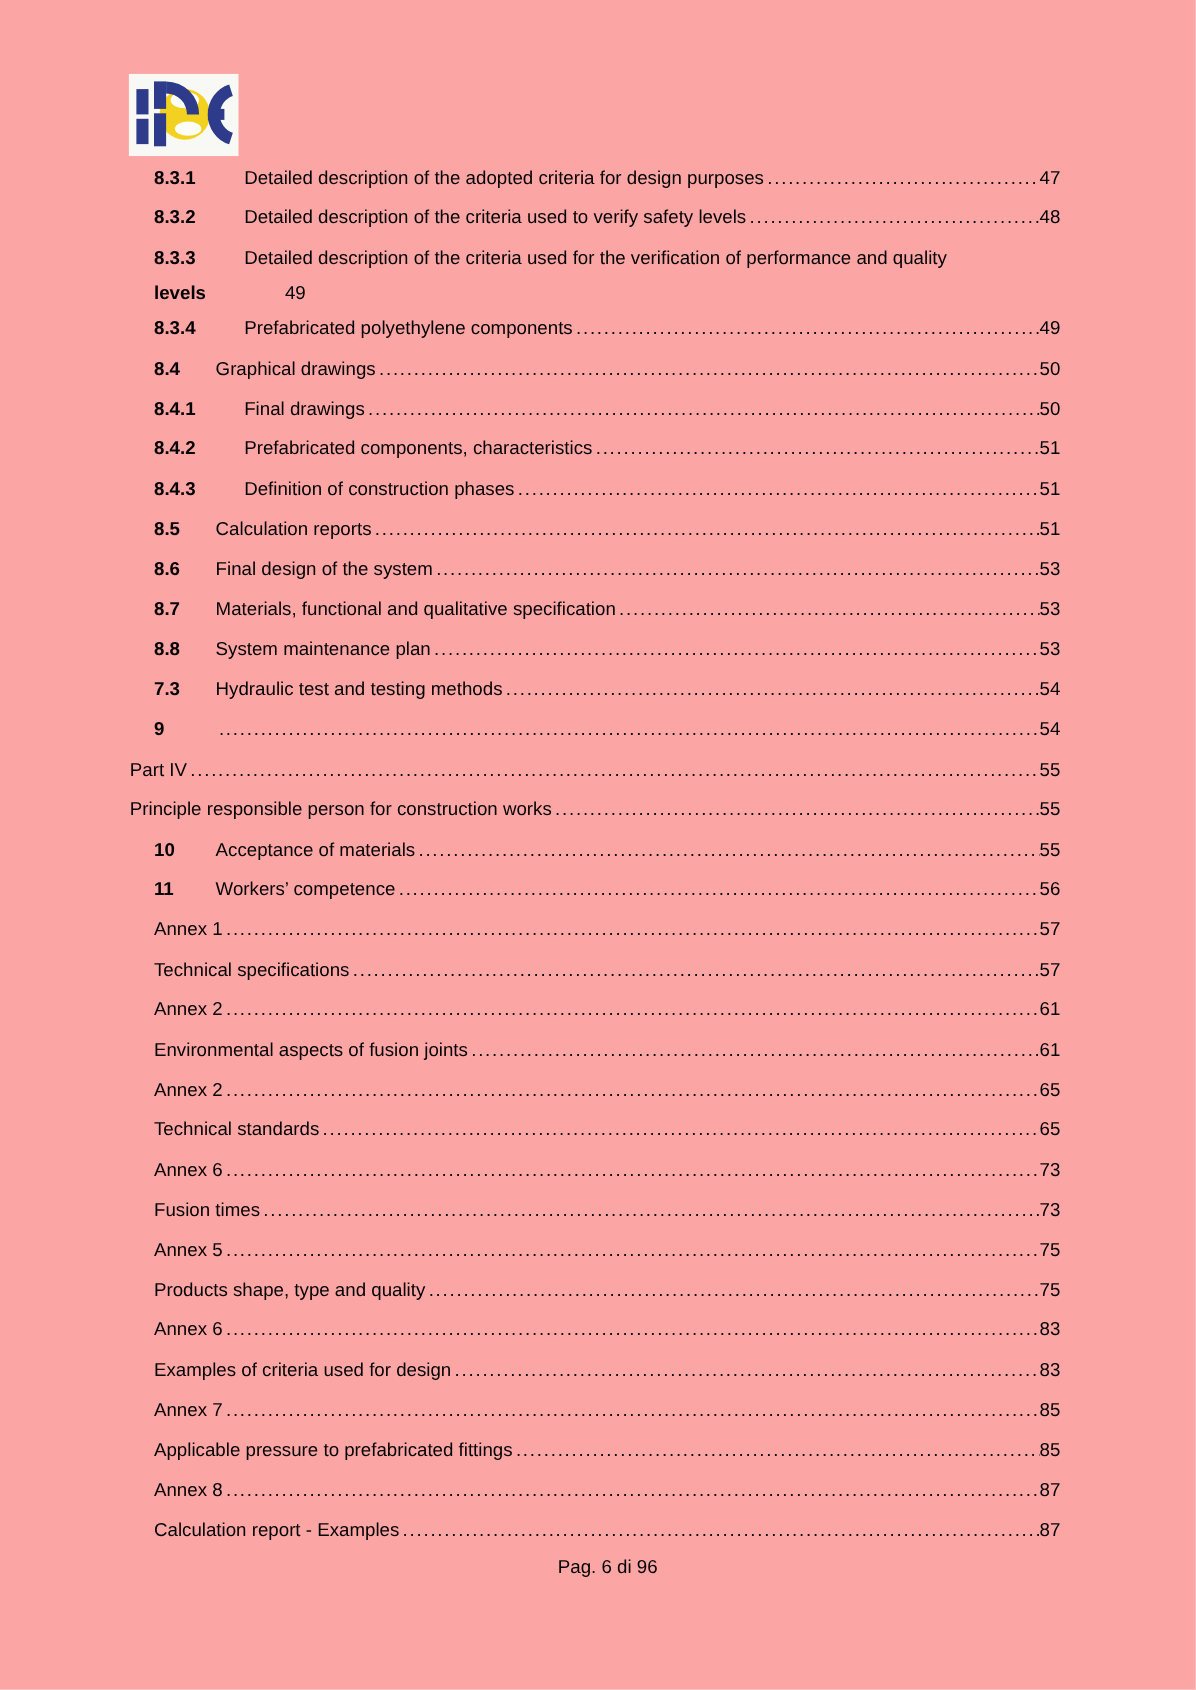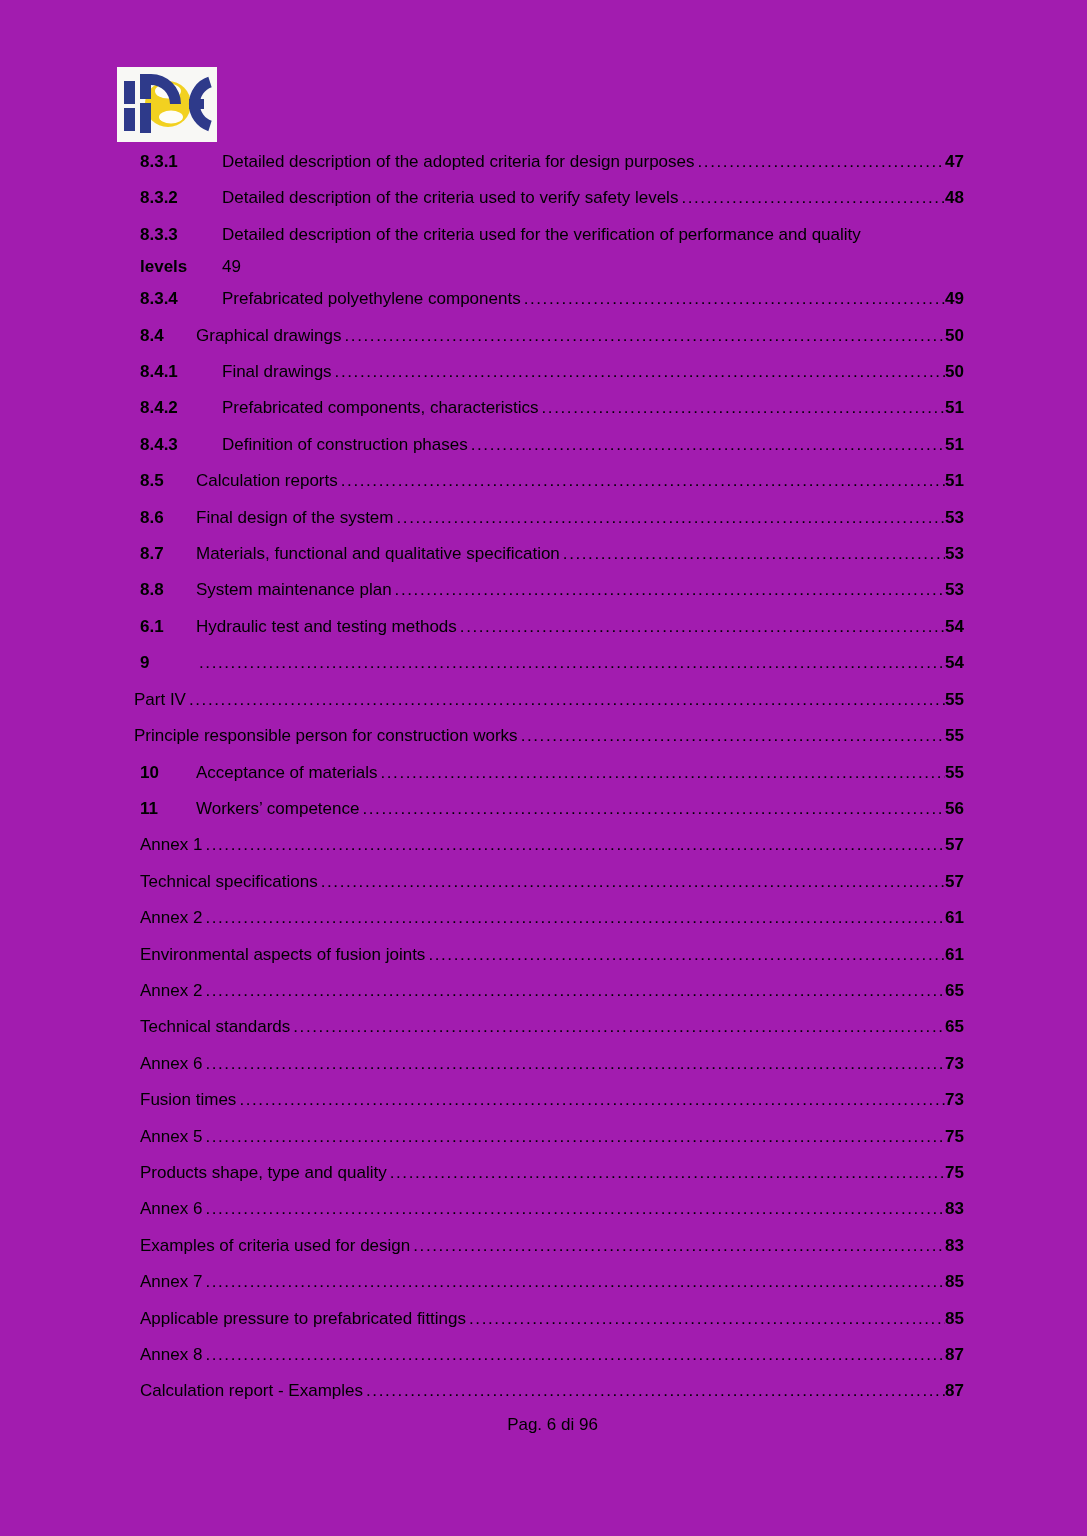--- a/index.html
+++ b/index.html
@@ -4,21 +4,21 @@
 <style>
   * { margin: 0; padding: 0; box-sizing: border-box; }
   html, body { background: #ffffff; }
   body {
     width: 1087px; height: 1536px;
     position: relative;
     overflow: hidden;
     font-family: "Liberation Sans", "DejaVu Sans", sans-serif;
     color: #000;
   }
-  .page { position: absolute; inset: 0; background: #a21caf; }
+  .page { position: absolute; inset: 0; background: #fca5a5; }
 
   
   .logo {
     position: absolute;
     left: 117px; top: 67px;
     width: 100px; height: 75px;
   }
   .logo svg { width: 100%; height: 100%; display: block; }
 
   
@@ -27,23 +27,23 @@
     left: 118px; top: 144px;
     width: 846px;
     font-size: 17px;
   }
   .toc-row {
     display: flex;
     align-items: baseline;
     line-height: 36.4px;
     white-space: nowrap;
   }
-  .lvl-wrap { line-height: 28px; }
+  .lvl-wrap { line-height: 28px; gap: 37px; }
   .lvl-h2, .lvl-h3, .lvl-annex, .lvl-wrap { padding-left: 22px; }
-  .lvl-part { padding-left: 0; margin-left: 16px; }
+  .lvl-part { padding-left: 0; }
 
   .toc-num {
     flex: 0 0 56px;
     font-weight: 700;
   }
   .lvl-h3 .toc-num, .lvl-wrap .toc-num { flex-basis: 82px; }
 
   .toc-title {
     flex: 0 0 auto;
     font-weight: 400;
@@ -55,21 +55,21 @@
     overflow: hidden;
     margin-left: 3px;
     font-weight: 400;
   }
   .toc-leader::after {
     content: "................................................................................................................................................................................................................";
     letter-spacing: 1.6px;
   }
   .toc-page {
     flex: 0 0 auto;
-    font-weight: 700;
+    font-weight: 400;
   }
 
   
   .footer {
     position: absolute;
     left: 0; right: 0;
     top: 1408px;
     text-align: center;
     font-size: 17px;
     line-height: 34px;
@@ -172,21 +172,21 @@
         <span class="toc-leader"></span>
         <span class="toc-page">53</span>
       </div>
       <div class="toc-row lvl-h2">
         <span class="toc-num">8.8</span>
         <span class="toc-title">System maintenance plan</span>
         <span class="toc-leader"></span>
         <span class="toc-page">53</span>
       </div>
       <div class="toc-row lvl-h2">
-        <span class="toc-num">6.1</span>
+        <span class="toc-num">7.3</span>
         <span class="toc-title">Hydraulic test and testing methods</span>
         <span class="toc-leader"></span>
         <span class="toc-page">54</span>
       </div>
       <div class="toc-row lvl-h2">
         <span class="toc-num">9</span>
         <span class="toc-leader"></span>
         <span class="toc-page">54</span>
       </div>
       <div class="toc-row lvl-part">

